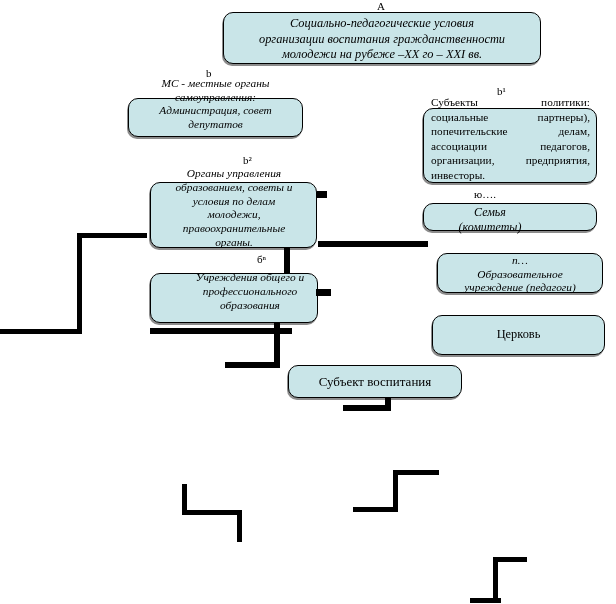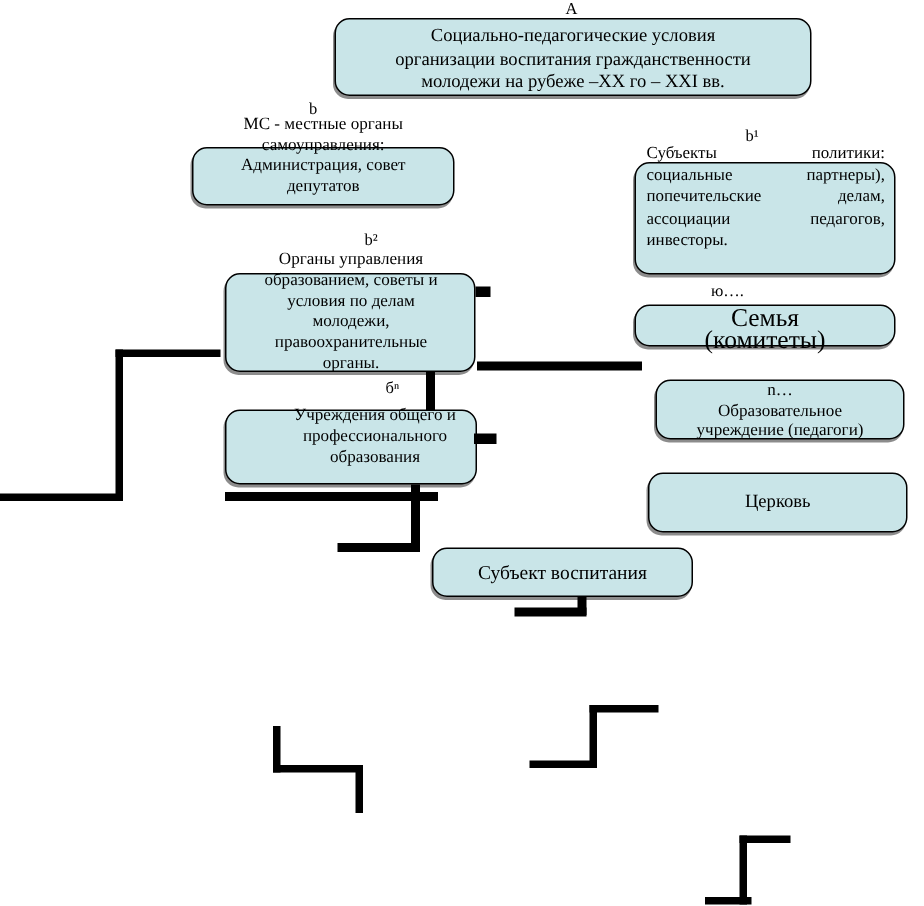--- a/index.html
+++ b/index.html
@@ -4,21 +4,21 @@
 <style>
   html,body{margin:0;padding:0;background:#fff;}
   #canvas{
     position:relative;width:616px;height:604px;background:#ffffff;overflow:hidden;
     font-family:"Liberation Serif","DejaVu Serif",serif;color:#000;
   }
   .box{
     position:absolute;background:#c9e5e8;border:1.5px solid #000;border-radius:10px;
     box-shadow:-1px 2px 0 rgba(0,0,0,0.45);z-index:2;box-sizing:border-box;
   }
-  .blk{position:absolute;z-index:3;font-size:11.4px;line-height:13.8px;text-align:center;}
+  .blk{position:absolute;z-index:3;font-size:11.4px;line-height:13.8px;text-align:center;font-style:italic;}
   .blk div{white-space:nowrap;}
   .jblk{position:absolute;z-index:3;font-size:11.3px;line-height:14.6px;}
   .jblk .jline{text-align:justify;text-align-last:justify;white-space:nowrap;}
   .jblk .lline{text-align:left;}
   .lbl{position:absolute;z-index:4;font-size:11px;line-height:12px;}
   .ln{position:absolute;background:#000;z-index:1;}
   .stub{z-index:3;}
   .cbox{display:flex;align-items:center;justify-content:center;text-align:center;}
   .fs12{font-size:12.4px;line-height:15.5px;}
   .fs13{font-size:13px;}
@@ -88,39 +88,40 @@
     <div>самоуправления:</div>
     <div>Администрация, совет</div>
     <div>депутатов</div>
   </div>
 
   <div class="jblk" style="left:431px;top:95px;width:159px;">
     <div class="jline">Субъекты политики:</div>
     <div class="jline">социальные партнеры),</div>
     <div class="jline">попечительские делам,</div>
     <div class="jline">ассоциации педагогов,</div>
+    <div class="jline">организации, предприятия,</div>
     <div class="lline">инвесторы.</div>
   </div>
 
   <div class="blk" style="left:148px;top:167px;width:172px;">
     <div>Органы управления</div>
     <div>образованием, советы и</div>
     <div>условия по делам</div>
     <div>молодежи,</div>
     <div>правоохранительные</div>
     <div>органы.</div>
   </div>
 
   <div class="blk" style="left:152px;top:270px;width:196px;line-height:14px;">
     <div>Учреждения общего и</div>
     <div>профессионального</div>
     <div>образования</div>
   </div>
 
-  <div class="blk" style="left:423px;top:205px;width:174px;line-height:14.5px;font-size:17px;">
+  <div class="blk" style="left:403px;top:205px;width:174px;line-height:14.5px;font-size:12px;">
     <div>Семья</div>
     <div>(комитеты)</div>
   </div>
 
   <div class="blk" style="left:437px;top:254px;width:166px;line-height:13.5px;">
     <div>n…</div>
     <div>Образовательное</div>
     <div>учреждение (педагоги)</div>
   </div>
 

